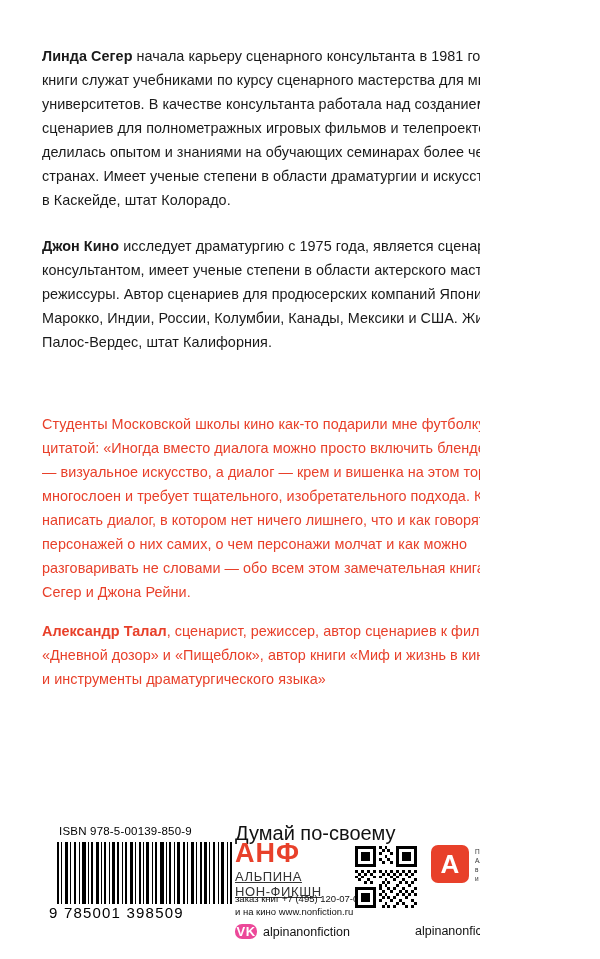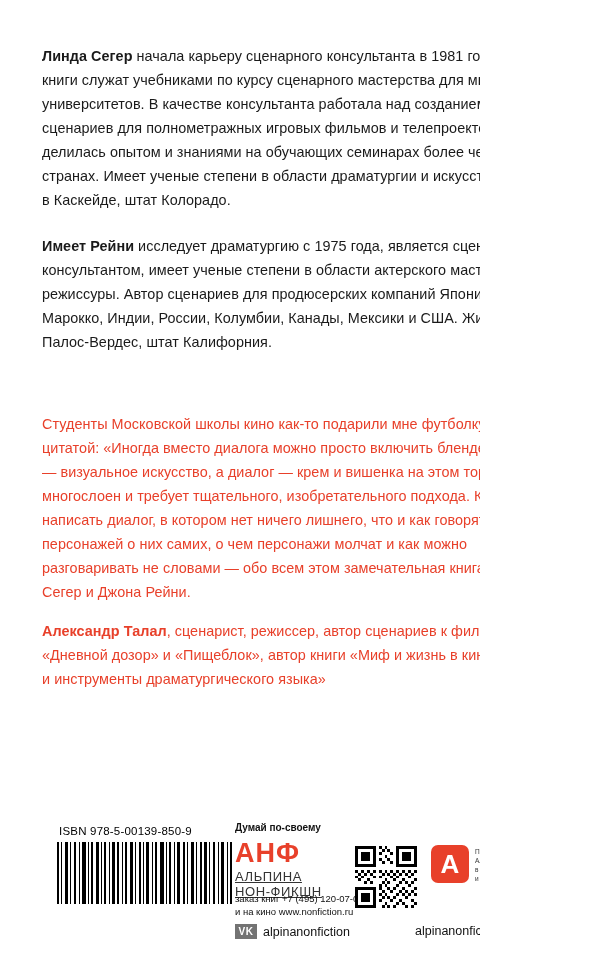--- a/index.html
+++ b/index.html
@@ -87,22 +87,22 @@
     letter-spacing: 1.2px;
     color: #000;
     font-family: "Liberation Sans", sans-serif;
     white-space: nowrap;
   }
 
   .slogan {
     position: absolute;
     left: 222px;
     top: 4px;
-    font-size: 10px;
-    font-weight: bold;
+    font-size: 20px;
+    font-weight: normal;
     color: #111;
   }
 
   .pub-logo {
     position: absolute;
     left: 222px;
     top: 20px;
     width: 100px;
     text-align: left;
   }
@@ -132,25 +132,25 @@
     position: absolute;
     left: 222px;
     top: 106px;
     display: flex;
     align-items: center;
     gap: 6px;
   }
   .vk-badge {
     width: 22px;
     height: 15px;
-    background: #737373;
+    background: #ec4899;
     color: #fff;
-    font-size: 10px;
+    font-size: 13px;
     font-weight: bold;
-    border-radius: 0;
+    border-radius: 7px;
     display: flex;
     align-items: center;
     justify-content: center;
     letter-spacing: 0.5px;
   }
   .vk-handle {
     font-size: 12.5px;
     color: #111;
   }
   .web-line {
@@ -199,21 +199,21 @@
 </style>
 </head>
 <body>
 
 <div class="page">
 
   <div class="content">
 
     <p class="bio"><b>Линда Сегер</b><span> начала карьеру сценарного консультанта в 1981 году. Ее книги служат учебниками по курсу сценарного мастерства для многих университетов. В качестве консультанта работала над созданием 2000 сценариев для полнометражных игровых фильмов и телепроектов, делилась опытом и знаниями на обучающих семинарах более чем в 30 странах. Имеет ученые степени в области драматургии и искусства. Живет в Каскейде, штат Колорадо.</span></p>
 
-    <p class="bio"><b>Имеет Рейни</b><span> исследует драматургию с 1975 года, является сценарным консультантом, имеет ученые степени в области актерского мастерства и режиссуры. Автор сценариев для продюсерских компаний Японии, Марокко, Индии, России, Колумбии, Канады, Мексики и США. Живет в Палос-Вердес, штат Калифорния.</span></p>
+    <p class="bio"><b>Джон Кино</b><span> исследует драматургию с 1975 года, является сценарным консультантом, имеет ученые степени в области актерского мастерства и режиссуры. Автор сценариев для продюсерских компаний Японии, Марокко, Индии, России, Колумбии, Канады, Мексики и США. Живет в Палос-Вердес, штат Калифорния.</span></p>
 
     <div class="quote-block">
       <p class="quote-text">Студенты Московской школы кино как-то подарили мне футболку с моей цитатой: «Иногда вместо диалога можно просто включить блендер». Кино — визуальное искусство, а диалог — крем и вишенка на этом торте. Он многослоен и требует тщательного, изобретательного подхода. Как написать диалог, в котором нет ничего лишнего, что и как говорят слова персонажей о них самих, о чем персонажи молчат и как можно разговаривать не словами — обо всем этом замечательная книга Линды Сегер и Джона Рейни.</p>
       <p class="quote-attrib"><b>Александр Талал</b><span>, сценарист, режиссер, автор сценариев к фильмам «Дневной дозор» и «Пищеблок», автор книги «Миф и жизнь в кино: Смыслы и инструменты драматургического языка»</span></p>
     </div>
   </div>
 
   <div class="bottom">
 
     <div class="isbn-text">ISBN 978-5-00139-850-9</div>
@@ -257,20 +257,21 @@
         <rect x="145" y="0" width="2" height="62"></rect>
         <rect x="149" y="0" width="3" height="62"></rect>
         <rect x="154" y="0" width="1" height="62"></rect>
         <rect x="158" y="0" width="2" height="62"></rect>
         <rect x="163" y="0" width="1" height="62"></rect>
         <rect x="166" y="0" width="3" height="62"></rect>
         <rect x="172" y="0" width="1" height="62"></rect>
         <rect x="175" y="0" width="2" height="62"></rect>
       </g>
     </svg>
+    <div class="barcode-digits">9 785001 398509</div>
 
     <div class="slogan">Думай по-своему</div>
 
     <div class="pub-logo">
       <div class="pub-mark">АНФ</div>
       <div class="pub-name">АЛЬПИНА НОН-ФИКШН</div>
     </div>
 
     <div class="pub-order">
       <div>заказ книг +7 (495) 120-07-04</div>

